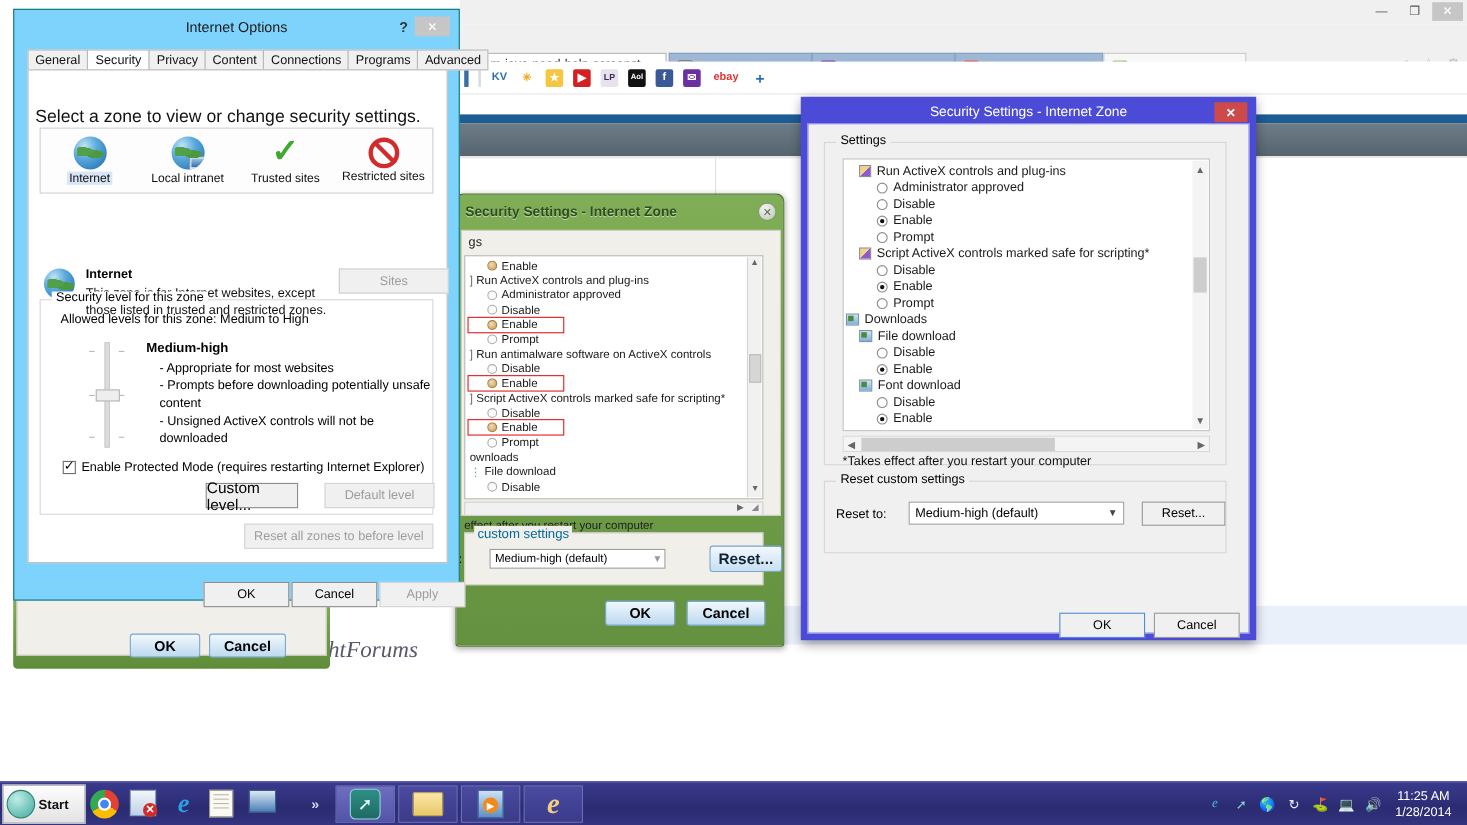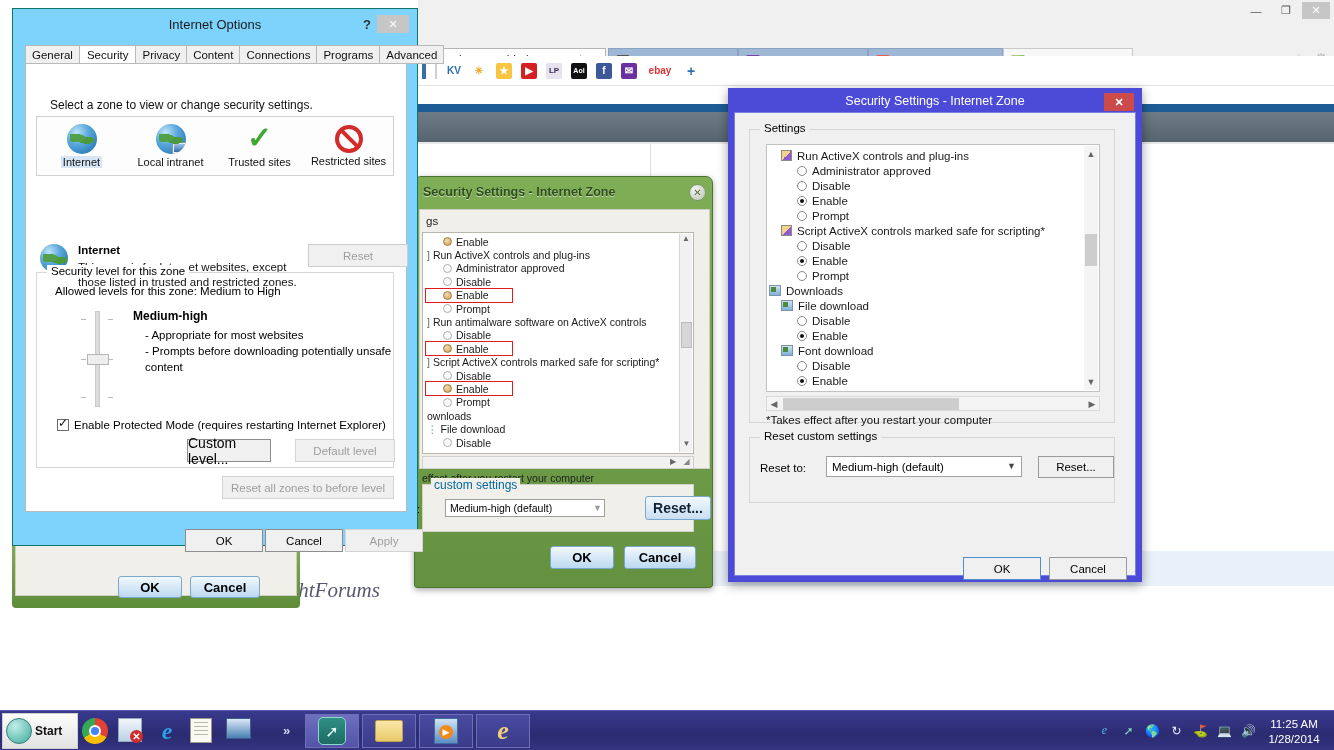--- a/index.html
+++ b/index.html
@@ -108,21 +108,21 @@
   #io-close { position:absolute; right:8px; top:6px; width:32px; height:18px; background:#c6c6c6;
               color:#fff; font-size:11px; display:flex; align-items:center; justify-content:center; }
   #io-tabstrip { position:absolute; left:12px; top:36px; width:382px; height:35px; display:flex; }
   .io-tab { height:19px; padding:0 6px; font-size:11.5px; color:#111; background:#f0f0f0;
             border:1px solid #b9b9b9; border-bottom:1px solid #b9b9b9; margin-right:-1px;
             display:flex; align-items:center; }
   .io-tab.active { background:#fff; border-bottom-color:#fff; font-weight:normal; padding:0 7px; }
   #io-panel { position:absolute; left:12px; top:54px; width:382px; height:449px;
               background:#fff; border:1px solid #b9b9b9; }
 
-  #io-zone-instr { position:absolute; left:24px; top:34px; font-size:12px; color:#111; }
+  #io-zone-instr { position:absolute; left:6px; top:34px; font-size:16px; color:#111; }
   #io-zones { position:absolute; left:10px; top:52px; width:358px; height:60px;
               background:#fdfdfd; border:1px solid #d0d0d0; display:flex; }
   .zone { flex:1; display:flex; flex-direction:column; align-items:center; justify-content:center; gap:2px; }
   .zone-lbl { font-size:11px; color:#111; }
   .zone.sel .zone-lbl { background:#d7e5f5; padding:0 2px; }
 
   .globe { width:30px; height:30px; border-radius:50%;
            background:radial-gradient(circle at 32% 28%,#bfe4f7 0%,#5aa8dc 40%,#1669ad 100%);
            position:relative; overflow:hidden; }
   .globe:after { content:""; position:absolute; left:3px; top:9px; width:24px; height:12px;
@@ -471,41 +471,42 @@
         </div>
         <div class="zone-lbl">Restricted sites</div>
       </div>
     </div>
 
     <div id="io-desc-icon">
       <div class="globe" style="width:28px;height:28px;margin-top:52px;"></div>
     </div>
     <div id="io-desc-title">Internet</div>
     <div id="io-desc-text">This zone is for Internet websites, except those listed in trusted and restricted zones.</div>
-    <div id="io-sites">Reset</div>
+    <div id="io-sites">Sites</div>
 
     <div id="io-seclvl">
       <div id="io-seclvl-lbl">Security level for this zone</div>
       <div id="io-allowed">Allowed levels for this zone: Medium to High</div>
 
       <div id="slider">
         <div id="slider-track"></div>
         <div class="tick" style="left:2px;top:8px;"></div>
           <div class="tick" style="left:29px;top:8px;"></div>
         <div class="tick" style="left:2px;top:48px;"></div>
           <div class="tick" style="left:29px;top:48px;"></div>
         <div class="tick" style="left:2px;top:86px;"></div>
           <div class="tick" style="left:29px;top:86px;"></div>
         <div id="slider-thumb"></div>
       </div>
 
       <div id="lvl-name">Medium-high</div>
       <div id="lvl-bullets">
         <div>- Appropriate for most websites</div>
         <div>- Prompts before downloading potentially unsafe content</div>
+        <div>- Unsigned ActiveX controls will not be downloaded</div>
       </div>
 
       <div id="io-pm">
         <span class="cbx on"></span>
         <span>Enable Protected Mode (requires restarting Internet Explorer)</span>
       </div>
 
       <div id="io-custom">Custom level...</div>
       <div id="io-default">Default level</div>
     </div>

